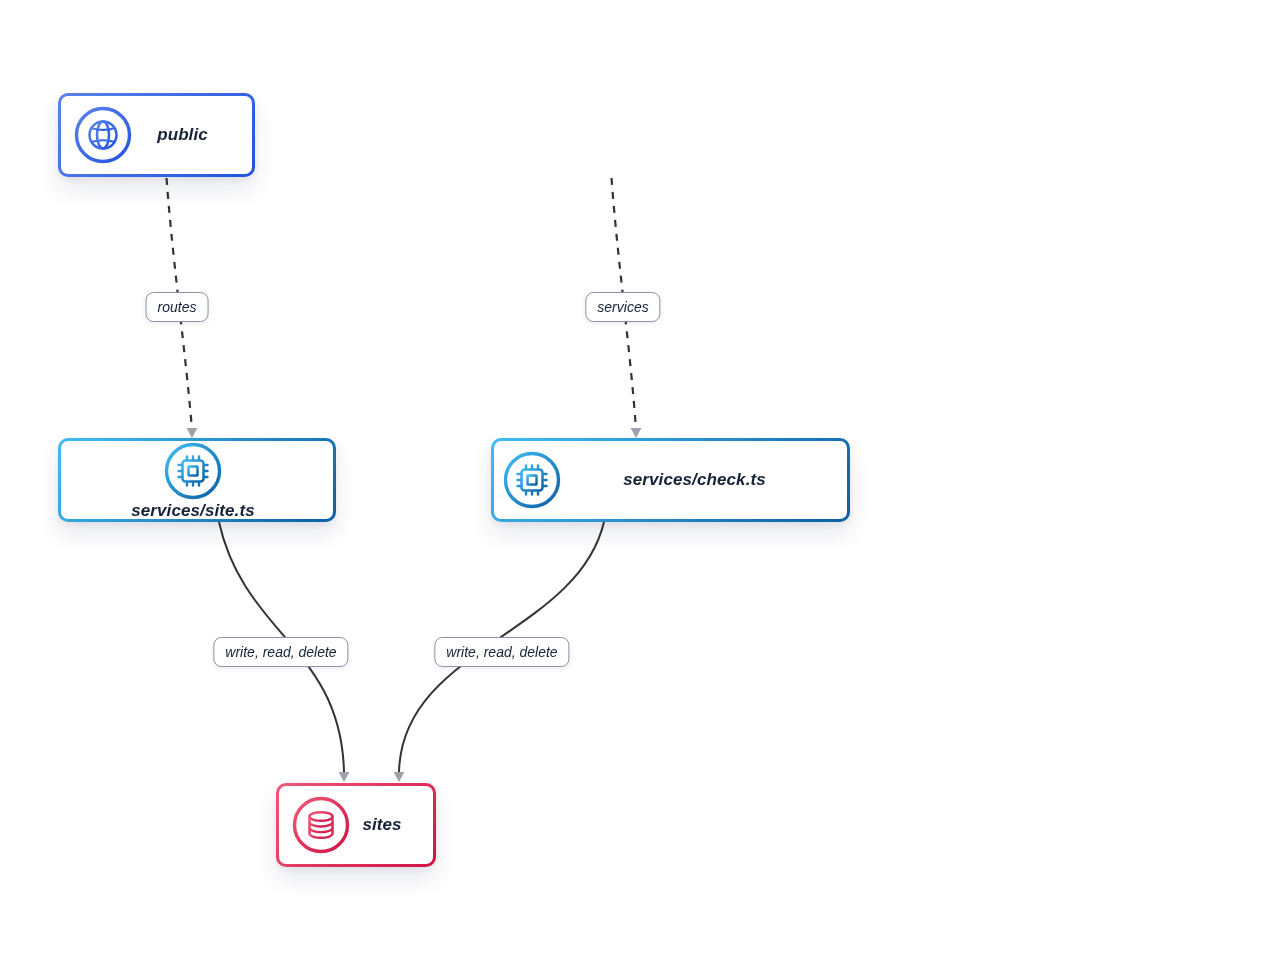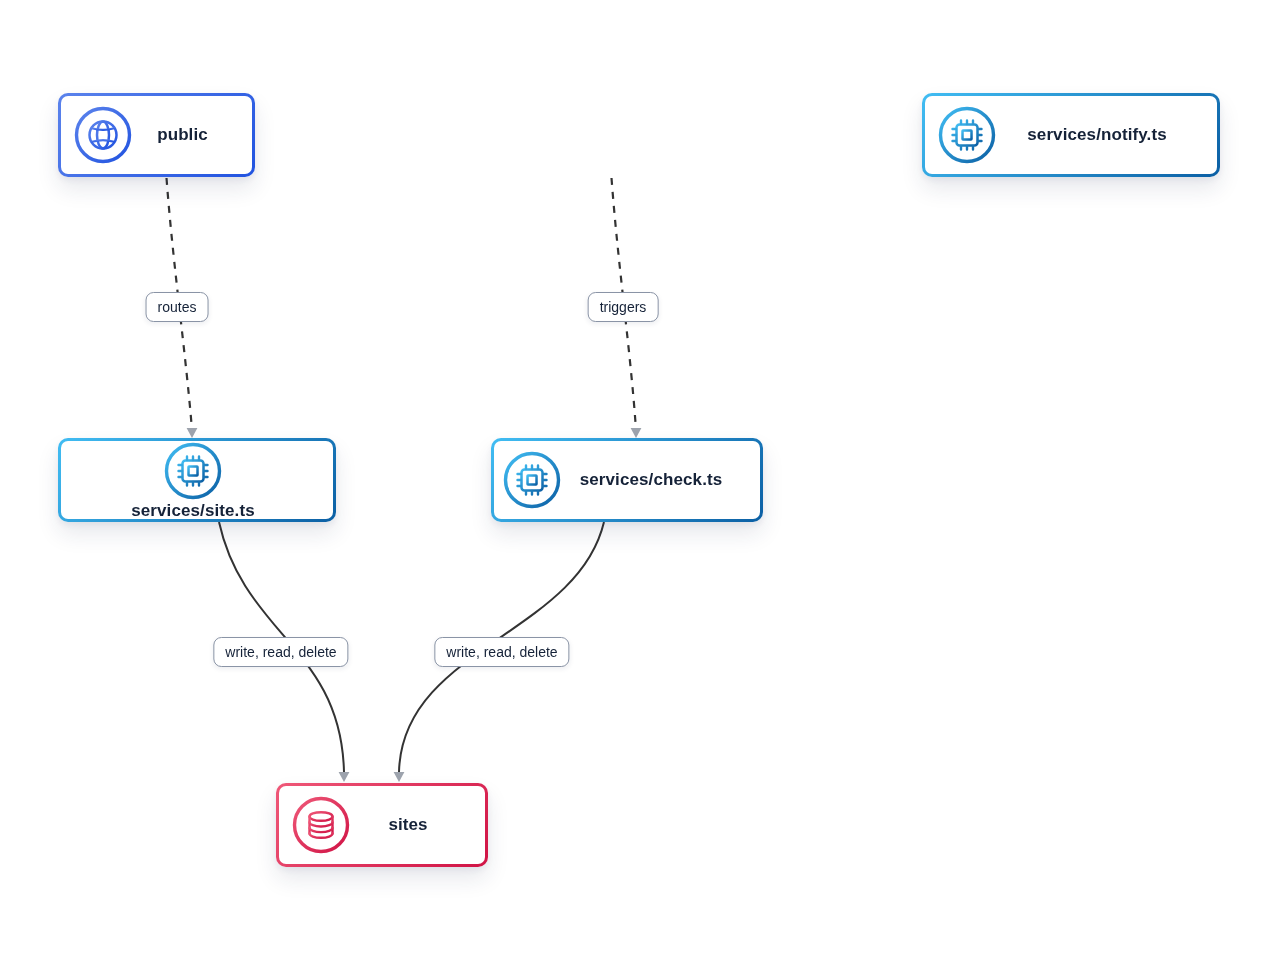--- a/index.html
+++ b/index.html
@@ -77,21 +77,21 @@
     padding: 6px 11px;
     font-size: 14px;
     color: var(--text-color);
     white-space: nowrap;
     box-shadow: 0 2px 5px rgba(25, 39, 80, 0.08);
   }
 </style>
 </head>
 <body>
 
-<div class="canvas" style="--edge-color: #333333; --arrow-color: #9da3ad; --label-border: #8a94a6; --text-color: #152238; background: rgb(255, 255, 255);">
+<div class="canvas" style="--edge-color: #333333; --arrow-color: #9da3ad; --label-border: #8a94a6; --text-color: #152238; background: rgb(255, 255, 255); font-style: italic;">
 
   <svg class="edge-layer" width="1280" height="960" viewBox="0 0 1280 960">
     <path class="edge dashed" d="M166.5,178 C173,265 186,355 192,430"></path>
     <polygon class="arrow" points="186.6,428 197.4,428 192,438"></polygon>
 
     <path class="edge dashed" d="M611.5,178 C618,265 631,355 636,430"></path>
     <polygon class="arrow" points="630.6,428 641.4,428 636,438"></polygon>
 
     <path class="edge" d="M219,522 C244,635 341,648 344,772"></path>
     <polygon class="arrow" points="338.6,772 349.4,772 344,782"></polygon>
@@ -116,90 +116,68 @@
           <path d="M16.5,30 H43.5" stroke-width="2.5"></path>
           <path d="M19,23.2 C26,25.4 34,25.4 41,23.2" stroke-width="2.2"></path>
           <path d="M19,36.8 C26,34.6 34,34.6 41,36.8" stroke-width="2.2"></path>
         </g>
       </svg>
     </span>
     <span class="node-label">public</span>
   </div>
 
 
-  <div class="node" style="left: 922px; top: 93px; width: 298px; --c1: #41bdf3; --c2: #0b5fa4;">
-    <span class="icon">
-      <svg width="60" height="60" viewBox="0 0 60 60">
-        <defs>
-          <linearGradient id="lg2" x1="0" y1="0" x2="1" y2="1">
-            <stop class="s1" offset="0"></stop>
-              <stop class="s2" offset="1"></stop>
-          </linearGradient>
-        </defs>
-        <g fill="none" stroke="url(#lg2)" stroke-linecap="round">
+
+  <div class="node" style="left: 58px; top: 438px; width: 278px; flex-direction: column; --c1: #41bdf3; --c2: #0b5fa4;">
+    <span class="icon">
+      <svg width="60" height="60" viewBox="0 0 60 60">
+        <defs>
+          <linearGradient id="lg3" x1="0" y1="0" x2="1" y2="1">
+            <stop class="s1" offset="0"></stop>
+              <stop class="s2" offset="1"></stop>
+          </linearGradient>
+        </defs>
+        <g fill="none" stroke="url(#lg3)" stroke-linecap="round">
           <circle cx="30" cy="30" r="26.5" stroke-width="3.4"></circle>
           <rect x="19.5" y="19.5" width="21" height="21" rx="3" stroke-width="2.5"></rect>
           <rect x="25.5" y="25.5" width="9" height="9" rx="0.5" stroke-width="2.5"></rect>
           <path stroke-width="2.4" d="M24,15.5 V19 M30,15.5 V19 M36,15.5 V19
                                        M24,41 V44.5 M30,41 V44.5 M36,41 V44.5
                                        M15.5,24 H19 M15.5,30 H19 M15.5,36 H19
                                        M41,24 H44.5 M41,30 H44.5 M41,36 H44.5"></path>
         </g>
       </svg>
     </span>
-    <span class="node-label">services/notify.ts</span>
-  </div>
-
-  <div class="node" style="left: 58px; top: 438px; width: 278px; flex-direction: column; --c1: #41bdf3; --c2: #0b5fa4;">
-    <span class="icon">
-      <svg width="60" height="60" viewBox="0 0 60 60">
-        <defs>
-          <linearGradient id="lg3" x1="0" y1="0" x2="1" y2="1">
-            <stop class="s1" offset="0"></stop>
-              <stop class="s2" offset="1"></stop>
-          </linearGradient>
-        </defs>
-        <g fill="none" stroke="url(#lg3)" stroke-linecap="round">
+    <span class="node-label">services/site.ts</span>
+  </div>
+
+  <div class="node" style="left: 491px; top: 438px; width: 359px; padding-left: 8px; --c1: #41bdf3; --c2: #0b5fa4;">
+    <span class="icon">
+      <svg width="60" height="60" viewBox="0 0 60 60">
+        <defs>
+          <linearGradient id="lg4" x1="0" y1="0" x2="1" y2="1">
+            <stop class="s1" offset="0"></stop>
+              <stop class="s2" offset="1"></stop>
+          </linearGradient>
+        </defs>
+        <g fill="none" stroke="url(#lg4)" stroke-linecap="round">
           <circle cx="30" cy="30" r="26.5" stroke-width="3.4"></circle>
           <rect x="19.5" y="19.5" width="21" height="21" rx="3" stroke-width="2.5"></rect>
           <rect x="25.5" y="25.5" width="9" height="9" rx="0.5" stroke-width="2.5"></rect>
           <path stroke-width="2.4" d="M24,15.5 V19 M30,15.5 V19 M36,15.5 V19
                                        M24,41 V44.5 M30,41 V44.5 M36,41 V44.5
                                        M15.5,24 H19 M15.5,30 H19 M15.5,36 H19
                                        M41,24 H44.5 M41,30 H44.5 M41,36 H44.5"></path>
         </g>
       </svg>
     </span>
-    <span class="node-label">services/site.ts</span>
-  </div>
-
-  <div class="node" style="left: 491px; top: 438px; width: 272px; padding-left: 8px; --c1: #41bdf3; --c2: #0b5fa4;">
-    <span class="icon">
-      <svg width="60" height="60" viewBox="0 0 60 60">
-        <defs>
-          <linearGradient id="lg4" x1="0" y1="0" x2="1" y2="1">
-            <stop class="s1" offset="0"></stop>
-              <stop class="s2" offset="1"></stop>
-          </linearGradient>
-        </defs>
-        <g fill="none" stroke="url(#lg4)" stroke-linecap="round">
-          <circle cx="30" cy="30" r="26.5" stroke-width="3.4"></circle>
-          <rect x="19.5" y="19.5" width="21" height="21" rx="3" stroke-width="2.5"></rect>
-          <rect x="25.5" y="25.5" width="9" height="9" rx="0.5" stroke-width="2.5"></rect>
-          <path stroke-width="2.4" d="M24,15.5 V19 M30,15.5 V19 M36,15.5 V19
-                                       M24,41 V44.5 M30,41 V44.5 M36,41 V44.5
-                                       M15.5,24 H19 M15.5,30 H19 M15.5,36 H19
-                                       M41,24 H44.5 M41,30 H44.5 M41,36 H44.5"></path>
-        </g>
-      </svg>
-    </span>
     <span class="node-label">services/check.ts</span>
   </div>
 
-  <div class="node" style="left: 276px; top: 783px; width: 212px; --c1: #ef5878; --c2: #d01345;">
+  <div class="node" style="left: 276px; top: 783px; width: 160px; --c1: #ef5878; --c2: #d01345;">
     <span class="icon">
       <svg width="60" height="60" viewBox="0 0 60 60">
         <defs>
           <linearGradient id="lg5" x1="0" y1="0" x2="1" y2="1">
             <stop class="s1" offset="0"></stop>
               <stop class="s2" offset="1"></stop>
           </linearGradient>
         </defs>
         <g fill="none" stroke="url(#lg5)" stroke-linecap="round">
           <circle cx="30" cy="30" r="26.5" stroke-width="3.4"></circle>
@@ -208,17 +186,17 @@
           <path d="M18.5,27.2 A11.5,4.3 0 0 0 41.5,27.2" stroke-width="2.4"></path>
           <path d="M18.5,32.8 A11.5,4.3 0 0 0 41.5,32.8" stroke-width="2.4"></path>
           <path d="M18.5,38.5 A11.5,4.3 0 0 0 41.5,38.5" stroke-width="2.4"></path>
         </g>
       </svg>
     </span>
     <span class="node-label">sites</span>
   </div>
 
   <div class="edge-label" style="left:177px; top:307px;">routes</div>
-  <div class="edge-label" style="left:623px; top:307px;">triggers</div>
+  <div class="edge-label" style="left:623px; top:307px;">services</div>
   <div class="edge-label" style="left:281px; top:652px;">write, read, delete</div>
   <div class="edge-label" style="left:502px; top:652px;">write, read, delete</div>
 
 </div>
 
 </body></html>

